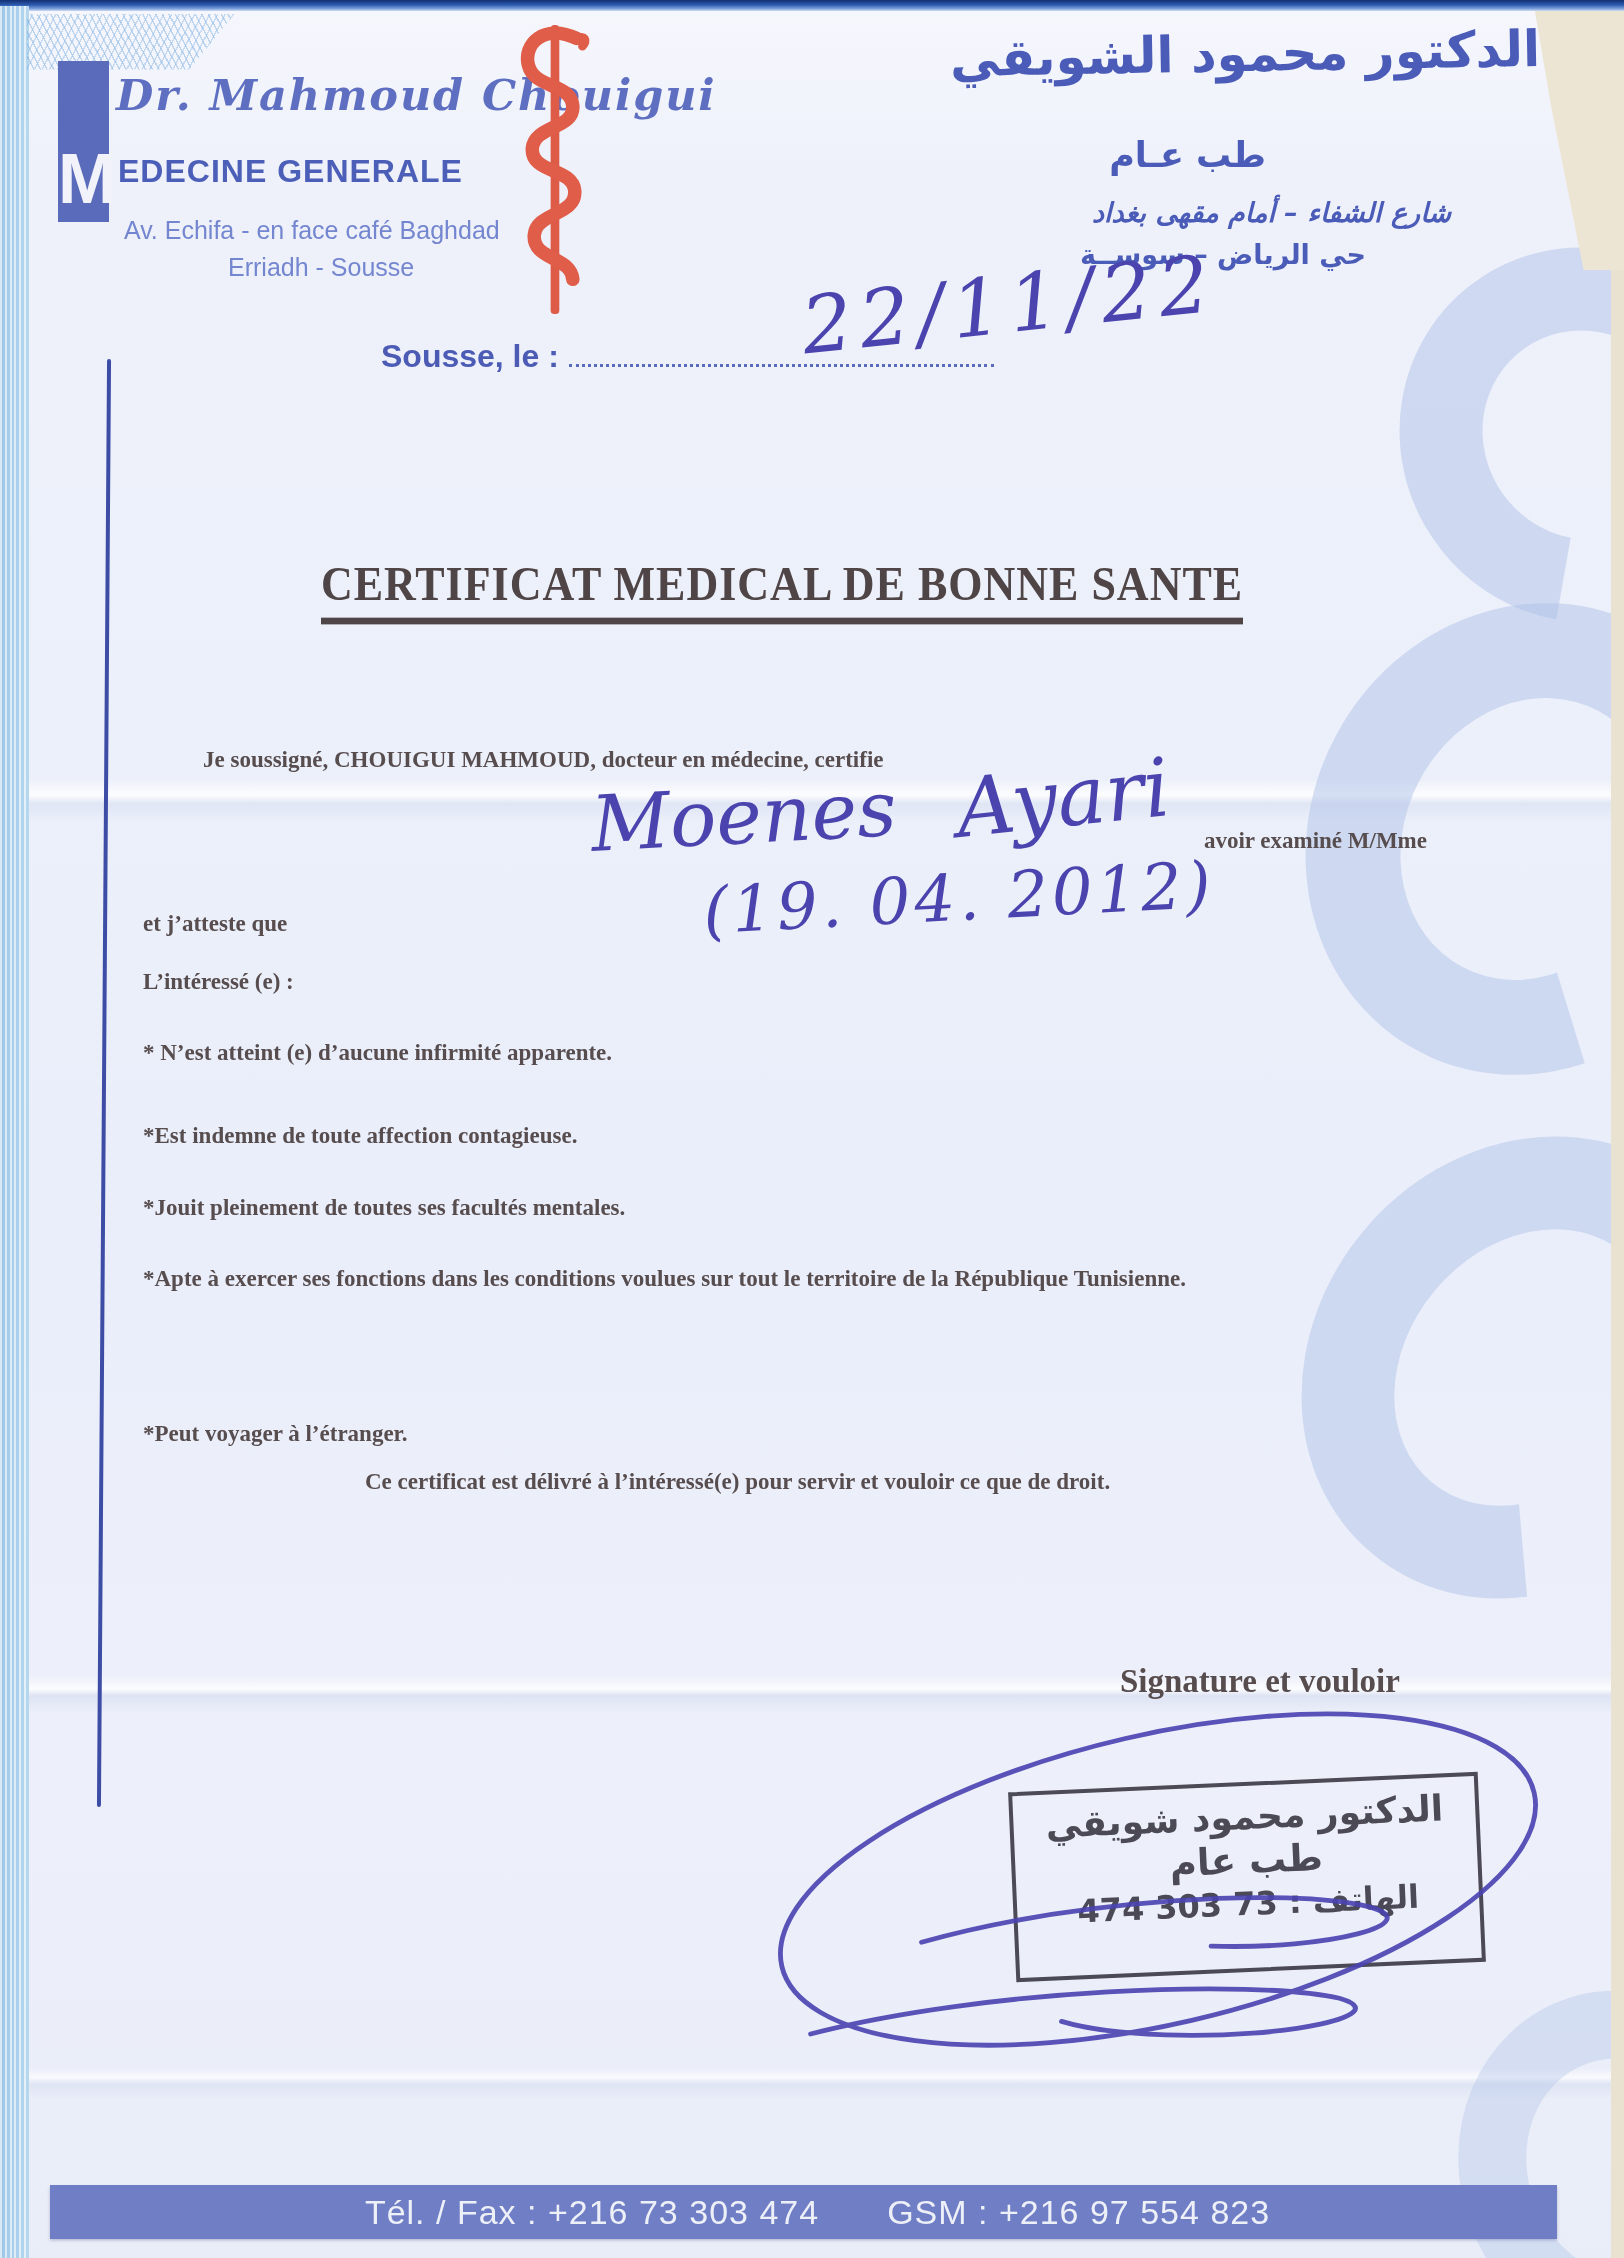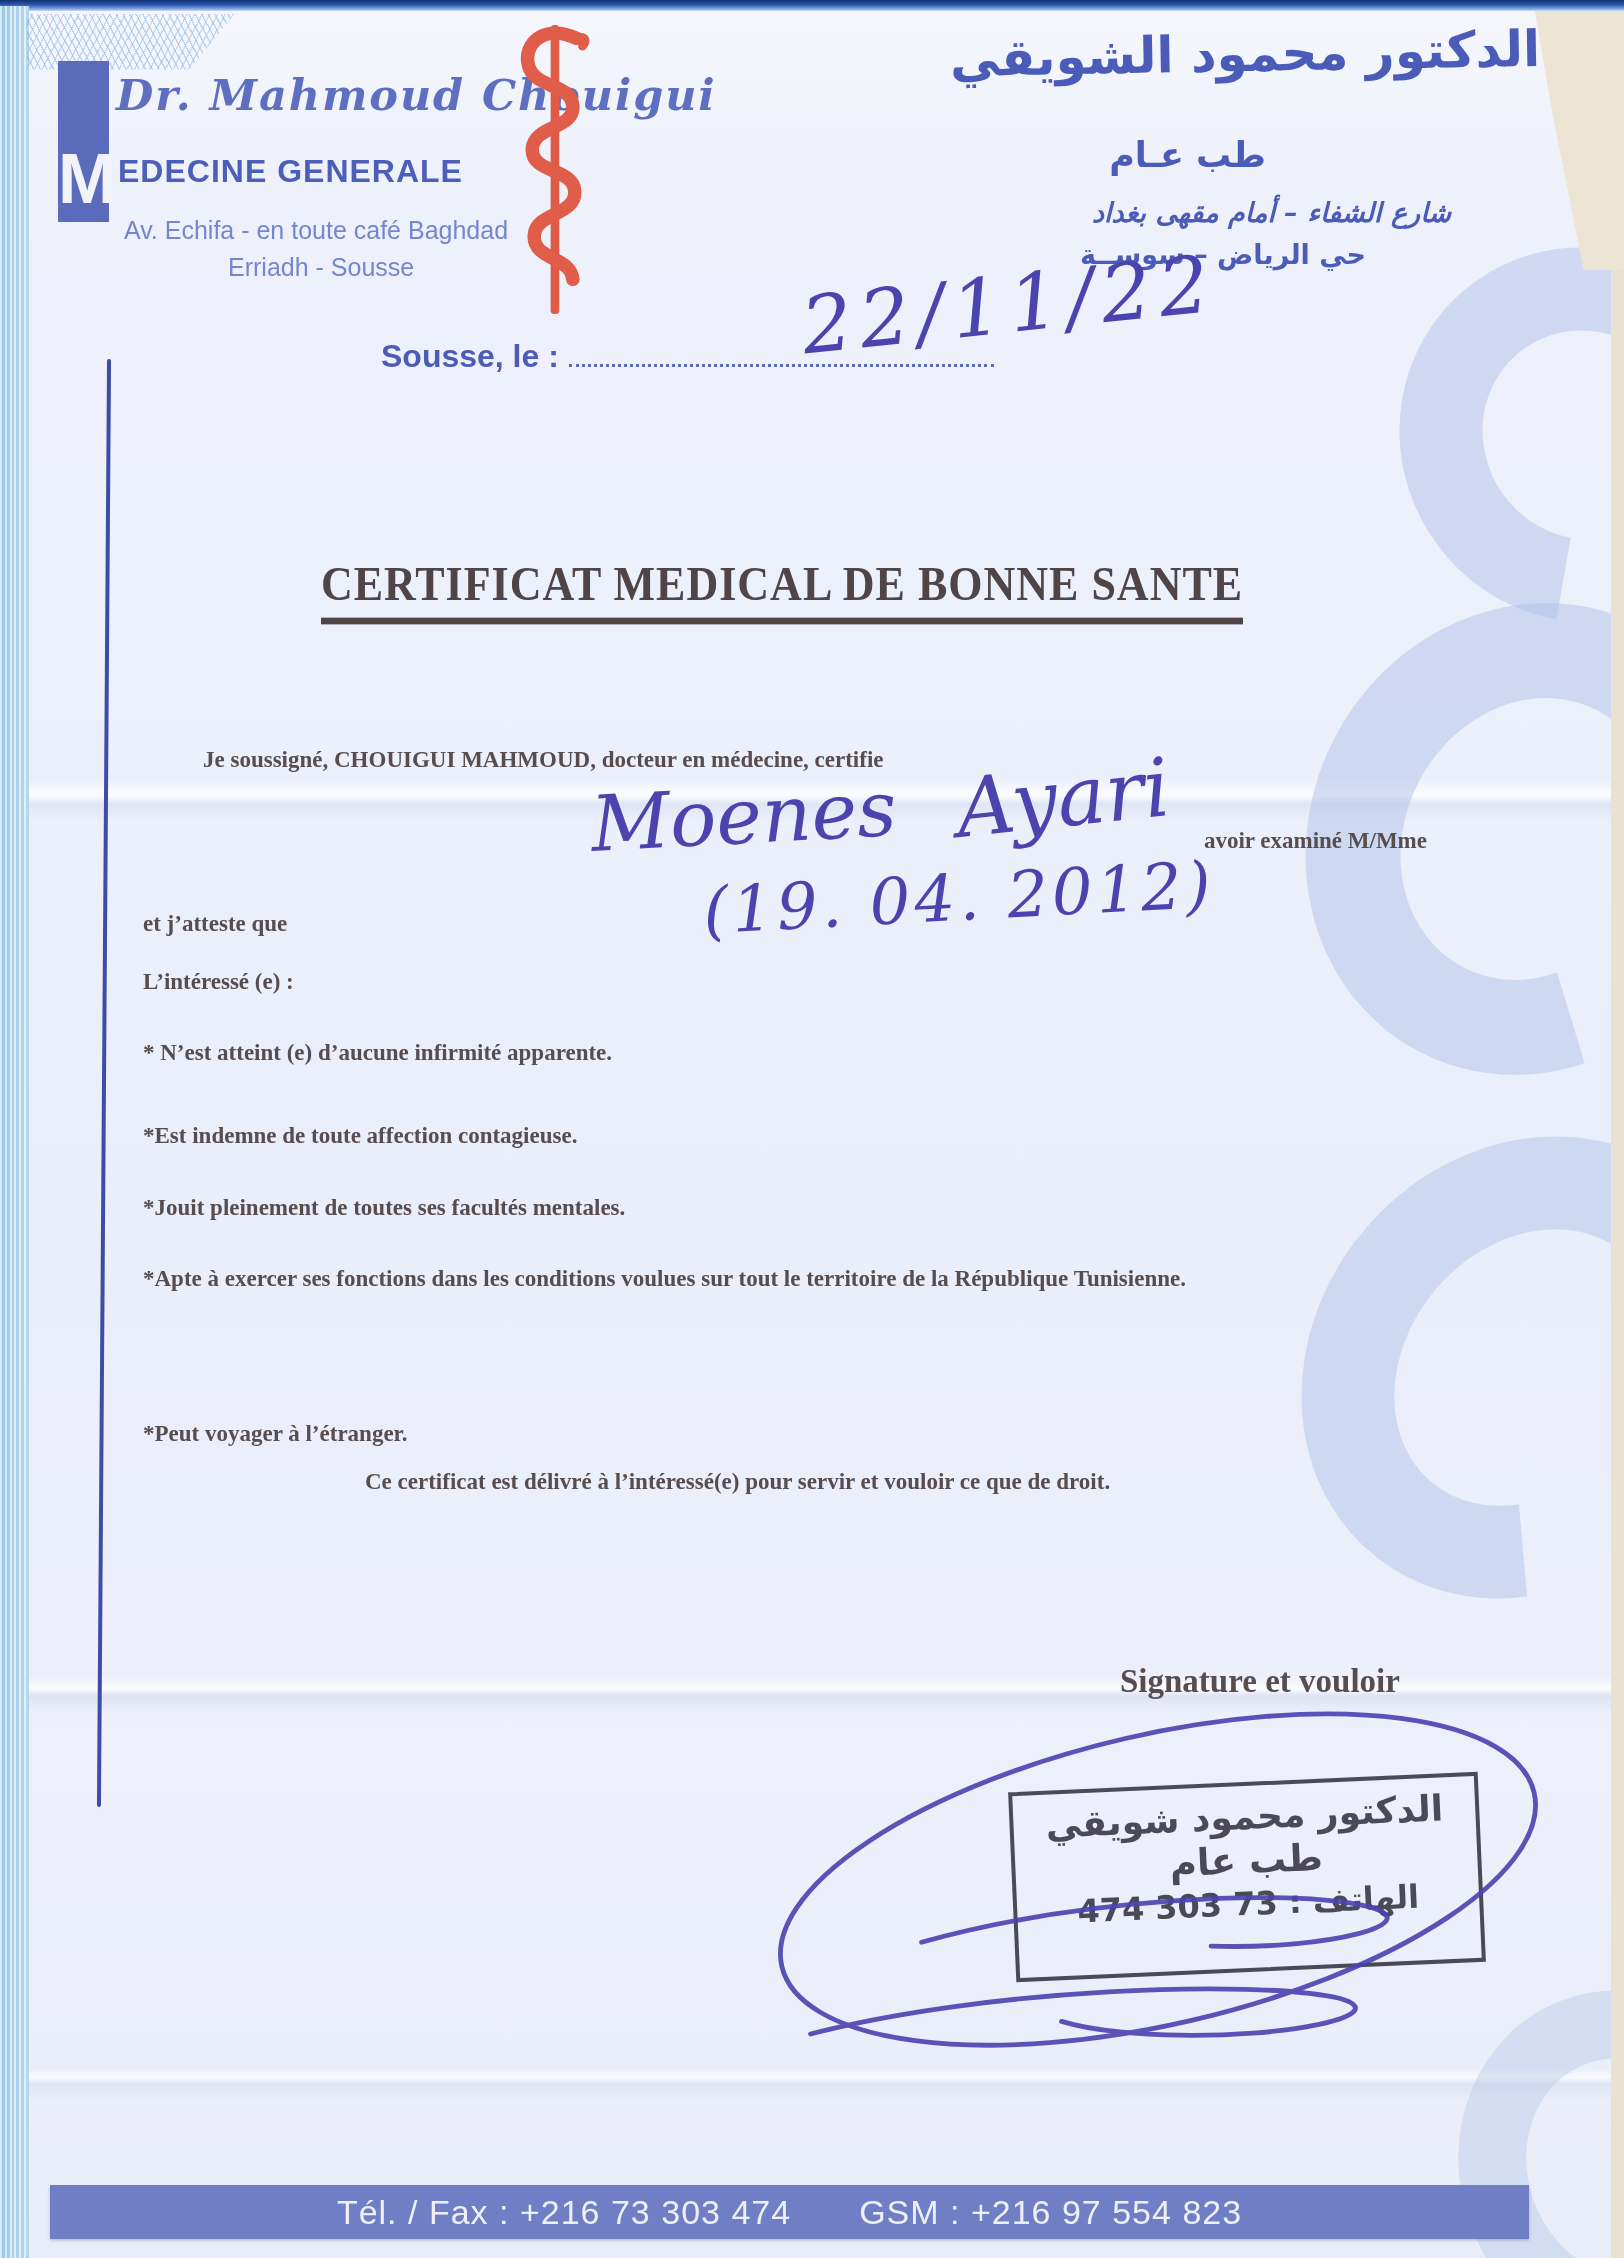--- a/index.html
+++ b/index.html
@@ -99,21 +99,21 @@
   .stamp{position:absolute;left:1012px;top:1782px;width:462px;height:182px;
     border:4.8px solid #3e3c48;transform:rotate(-2.5deg);text-align:center;color:#3e3c48;
     font-family:"DejaVu Sans",sans-serif;font-weight:bold;direction:rtl;opacity:.92;}
   .stamp .l1{margin-top:9.7px;font-size:36px;}
   .stamp .l2{font-size:37px;margin-top:1.9px;}
   .stamp .l3{font-size:32px;margin-top:3.9px;direction:rtl;}
   .sig-svg{position:absolute;left:743px;top:1701px;pointer-events:none;}
   
   .footer-band{position:absolute;left:50px;top:2185px;width:1479px;height:54px;background:#6f7ec5;
     box-shadow:0 1.9px 2.9px rgba(80,90,140,.35);display:flex;align-items:center;justify-content:center;
-    gap:68px;font-family:"Liberation Sans",sans-serif;font-size:34px;color:#eef0f8;letter-spacing:1px;}
+    gap:68px;font-family:"Liberation Sans",sans-serif;font-size:34px;color:#eef0f8;letter-spacing:1px;padding-left:28px;}
 </style>
 </head>
 <body>
 
 <div class="page">
 
   <div class="creases"></div>
 
   <div class="wm wm1"></div>
   <div class="wm wm2"></div>
@@ -124,21 +124,21 @@
   <div class="right-wedge"></div>
   <div class="top-edge"></div>
   <div class="left-strip"></div>
   <div class="guilloche"></div>
 
   <div class="logo-box">
     <div class="m">M</div>
   </div>
   <div class="dr-name">Dr. Mahmoud Chouigui</div>
   <div class="specialty">EDECINE GENERALE</div>
-  <div class="addr addr1">Av. Echifa - en toute café Baghdad</div>
+  <div class="addr addr1">Av. Echifa - en face café Baghdad</div>
   <div class="addr addr2">Erriadh - Sousse</div>
 
   <div class="caduceus">
     <svg width="79" height="301" viewBox="0 0 82 312">
       <rect x="37" y="6" width="9" height="300" rx="4" fill="#dd5b47"></rect>
       <path d="M64,20 C30,4 8,26 14,48 C20,72 58,66 60,90 C62,114 20,110 18,134
                C16,160 60,154 62,178 C64,204 22,200 20,224 C18,250 58,246 60,270" fill="none" stroke="#e05d49" stroke-width="14" stroke-linecap="round"></path>
       <path d="M64,20 C72,16 76,22 70,28" fill="none" stroke="#e05d49" stroke-width="9" stroke-linecap="round"></path>
     </svg>
   </div>

